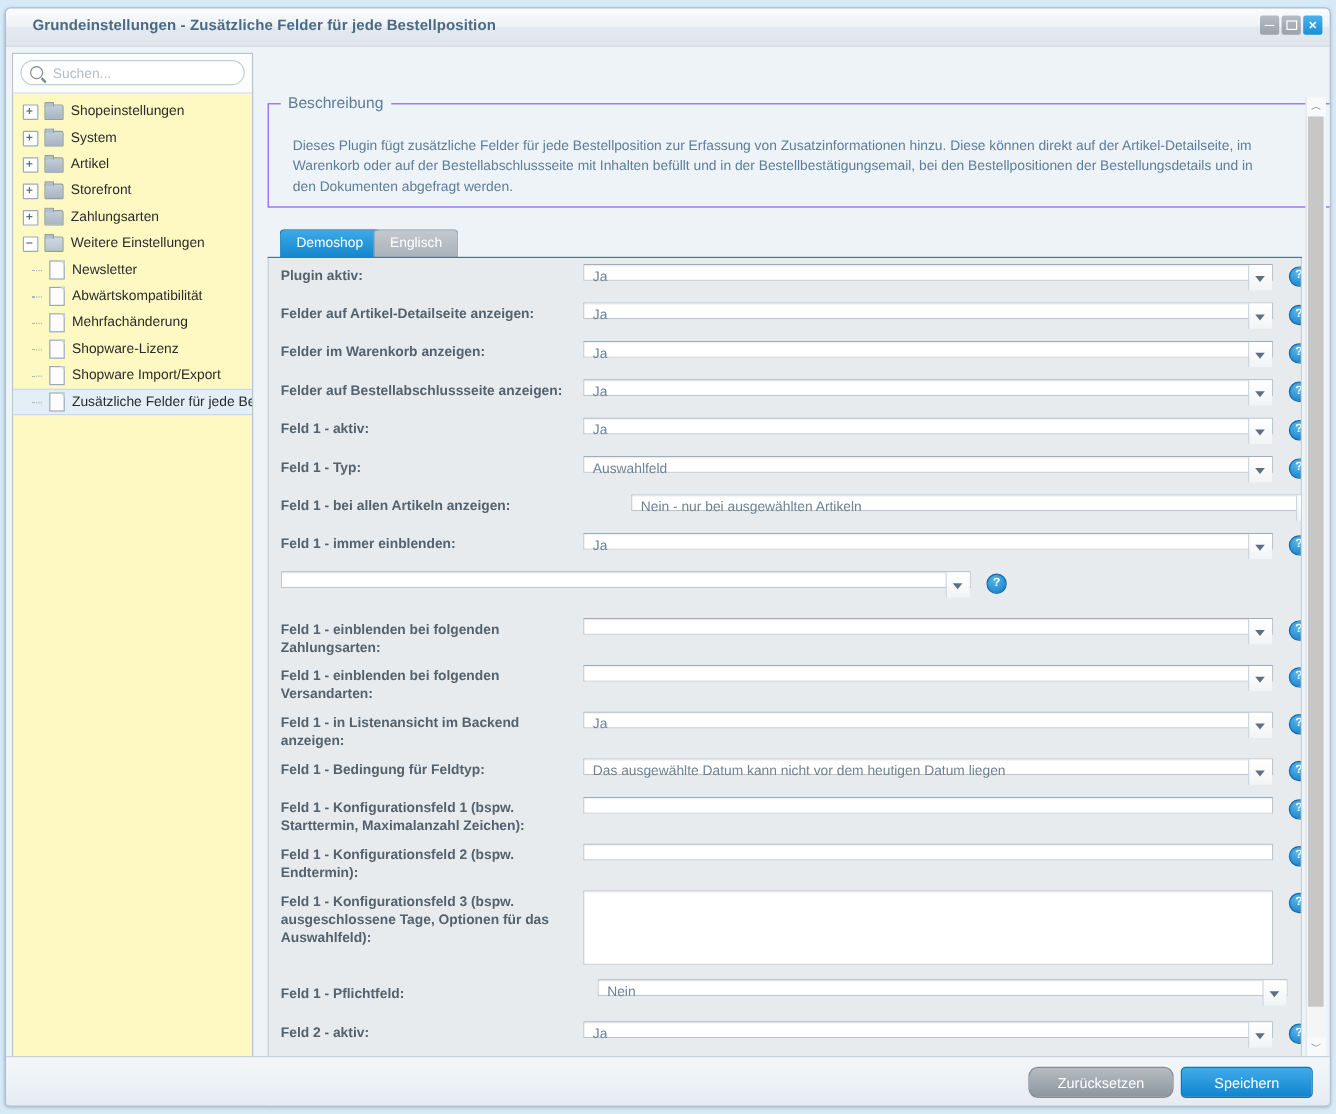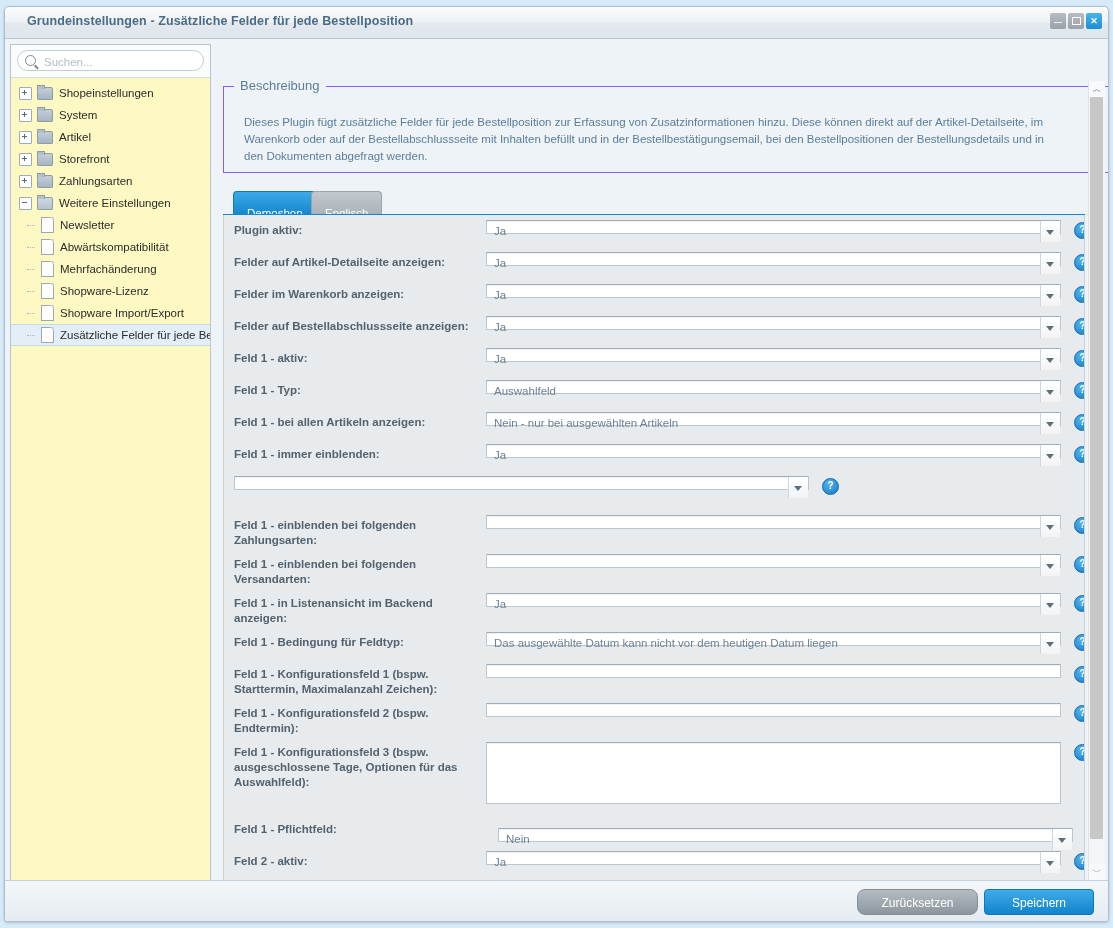--- a/index.html
+++ b/index.html
@@ -304,21 +304,21 @@
 
   .tabstrip {
     position: absolute;
     left: 8px; top: 148px;
     width: 862px; height: 28px;
   }
   .tab {
     position: absolute;
     top: 4px;
     height: 24px;
-    padding: 10px 13px;
+    padding: 0 13px;
     font-size: 11.5px;
     line-height: 22px;
     color: #fff;
     border-radius: 4px 4px 0 0;
     cursor: pointer;
     box-sizing: border-box;
   }
   .tab.active {
     left: 10px;
     background: linear-gradient(to bottom, #3ba9e8, #1486cd);
@@ -669,21 +669,21 @@
             <div class="row" style="height: 32px;">
               <div class="row-label">Feld 1 - Typ:</div>
               <div class="field-wrap">
                 <div class="field" style="margin-top: 5px;">
                   <span class="field-value">Auswahlfeld</span>
                   <span class="drop-arrow"></span>
                 </div>
                 <span class="help-icon" style="top: 7px;"></span>
               </div>
             </div>
-            <div class="row" style="height: 32px;">
+            <div class="row" style="height: 32px; gap: 40px;">
               <div class="row-label">Feld 1 - bei allen Artikeln anzeigen:</div>
               <div class="field-wrap">
                 <div class="field" style="margin-top: 5px;">
                   <span class="field-value">Nein - nur bei ausgewählten Artikeln</span>
                   <span class="drop-arrow"></span>
                 </div>
                 <span class="help-icon" style="top: 7px;"></span>
               </div>
             </div>
             <div class="row" style="height: 32px;">
@@ -768,21 +768,21 @@
               <div class="field-wrap">
                 <div class="field textarea" style="margin-top: 5px;">
                   <span class="field-value"></span>
                 </div>
                 <span class="help-icon" style="top: 7px;"></span>
               </div>
             </div>
             <div class="row" style="height: 32px; gap: 12px;">
               <div class="row-label">Feld 1 - Pflichtfeld:</div>
               <div class="field-wrap">
-                <div class="field" style="margin-top: 14px;">
+                <div class="field" style="margin-top: 2px;">
                   <span class="field-value">Nein</span>
                   <span class="drop-arrow"></span>
                 </div>
                 <span class="help-icon" style="top: 7px;"></span>
               </div>
             </div>
             <div class="row" style="height: 32px;">
               <div class="row-label">Feld 2 - aktiv:</div>
               <div class="field-wrap">
                 <div class="field" style="margin-top: 5px;">

